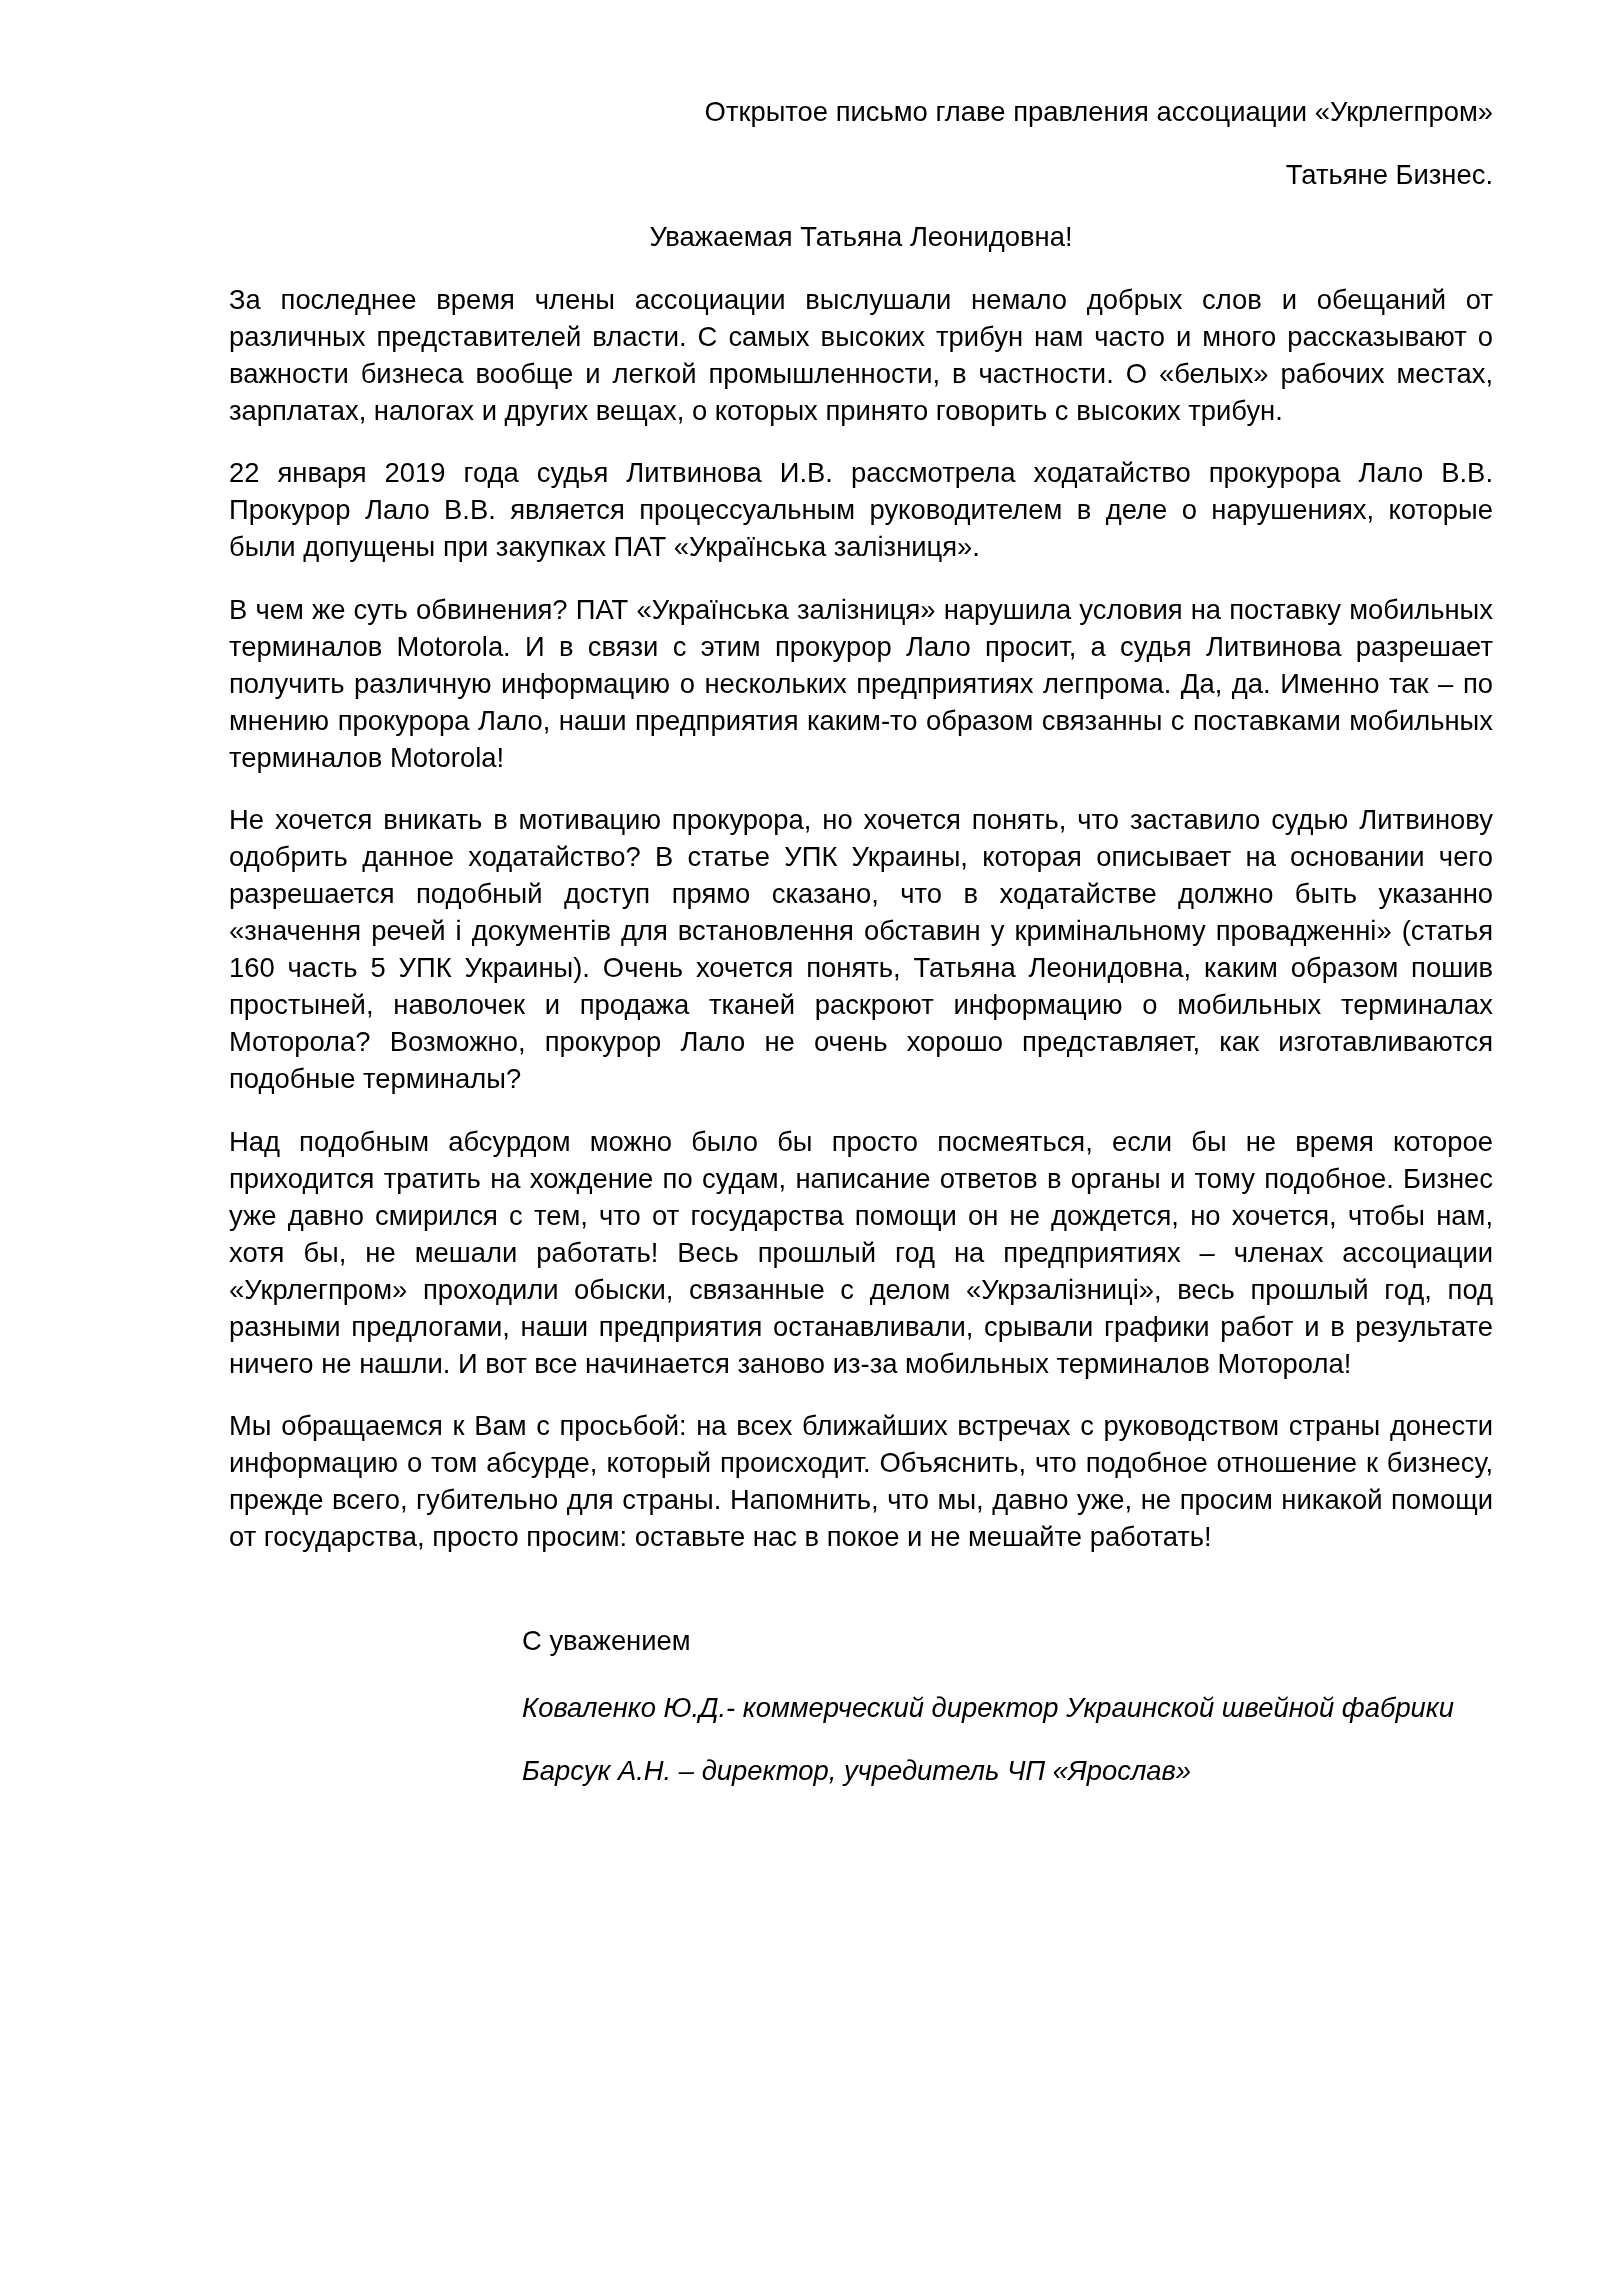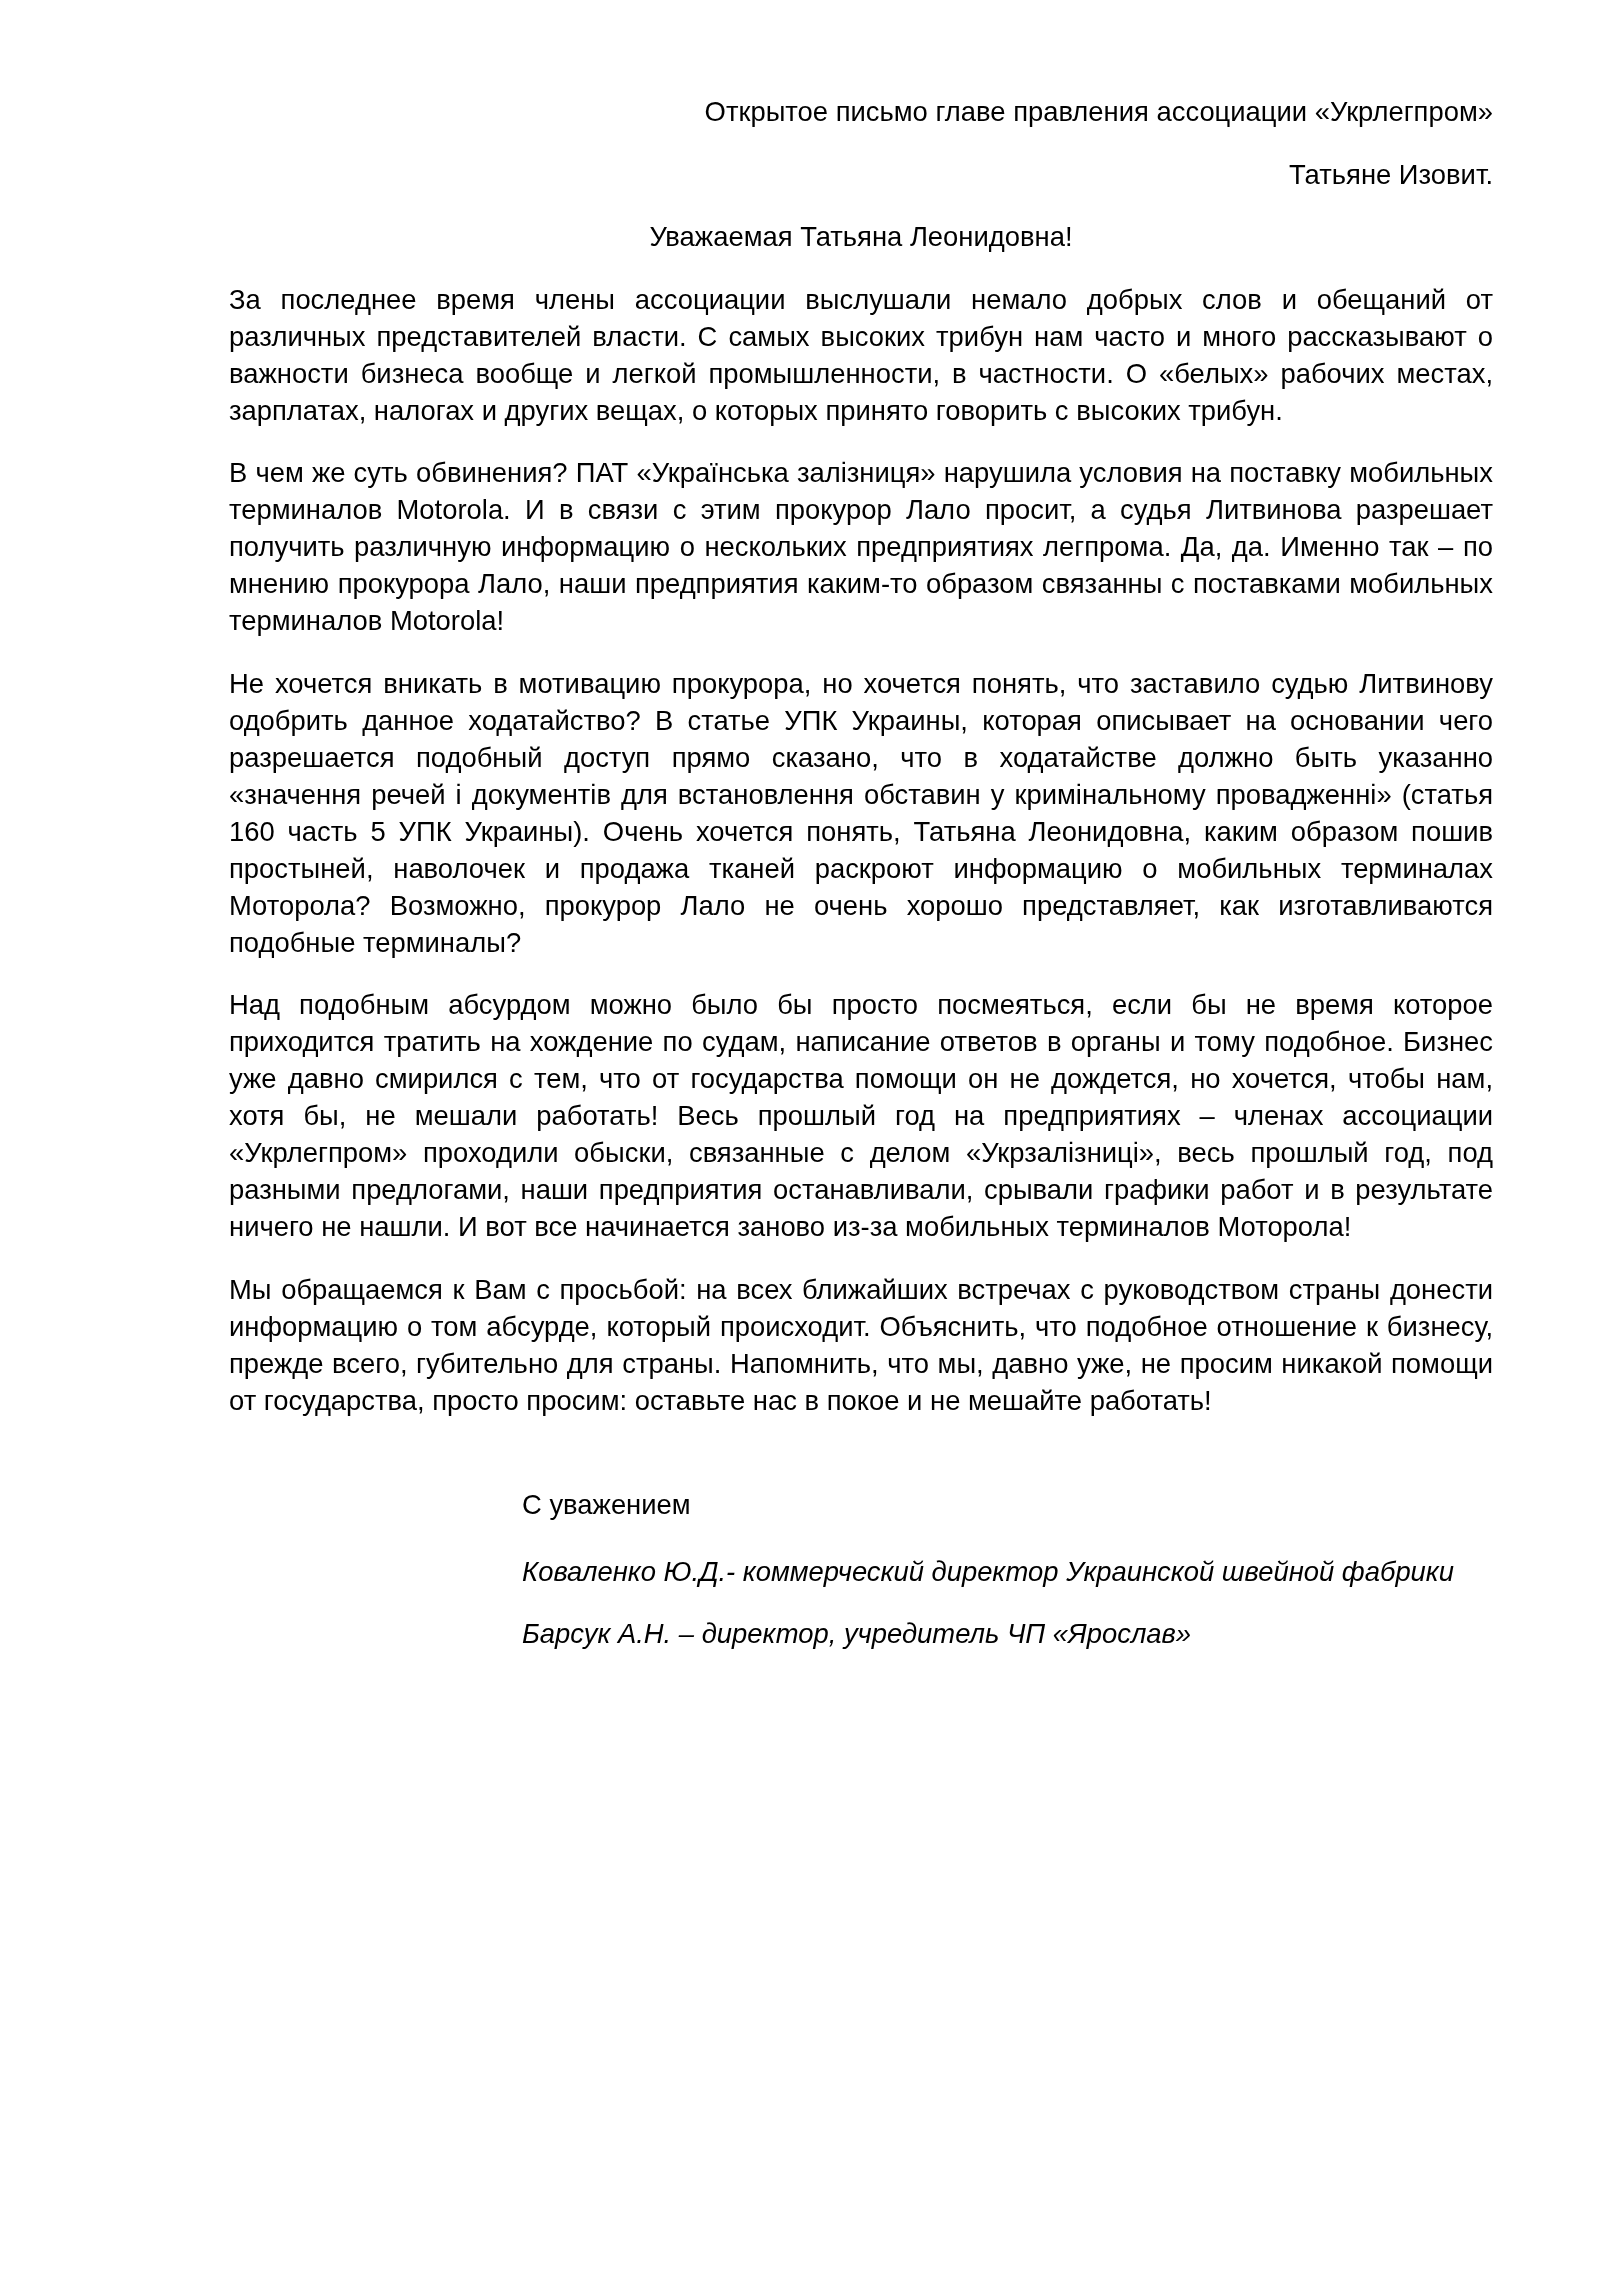--- a/index.html
+++ b/index.html
@@ -46,27 +46,28 @@
     white-space: nowrap;
   }
 </style>
 </head>
 <body>
 
 <div class="page">
 
   <div>
     <div class="hdr-line">Открытое письмо главе правления ассоциации «Укрлегпром»</div>
-    <div class="hdr-line">Татьяне Изовит.</div>
+    <div class="hdr-line">Татьяне Бизнес.</div>
   </div>
 
   <div class="salutation">Уважаемая Татьяна Леонидовна!</div>
 
   <div>
     <p class="body-par">За последнее время члены ассоциации выслушали немало добрых слов и обещаний от различных представителей власти. С самых высоких трибун нам часто и много рассказывают о важности бизнеса вообще и легкой промышленности, в частности. О «белых» рабочих местах, зарплатах, налогах и других вещах, о которых принято говорить с высоких трибун.</p>
+    <p class="body-par">22 января 2019 года судья Литвинова И.В. рассмотрела ходатайство прокурора Лало В.В. Прокурор Лало В.В. является процессуальным руководителем в деле о нарушениях, которые были допущены при закупках ПАТ «Українська залізниця».</p>
     <p class="body-par">В чем же суть обвинения? ПАТ «Українська залізниця» нарушила условия на поставку мобильных терминалов Motorola. И в связи с этим прокурор Лало просит, а судья Литвинова разрешает получить различную информацию о нескольких предприятиях легпрома. Да, да. Именно так – по мнению прокурора Лало, наши предприятия каким-то образом связанны с поставками мобильных терминалов Motorola!</p>
     <p class="body-par">Не хочется вникать в мотивацию прокурора, но хочется понять, что заставило судью Литвинову одобрить данное ходатайство? В статье УПК Украины, которая описывает на основании чего разрешается подобный доступ прямо сказано, что в ходатайстве должно быть указанно «значення речей і документів для встановлення обставин у кримінальному провадженні» (статья 160 часть 5 УПК Украины). Очень хочется понять, Татьяна Леонидовна, каким образом пошив простыней, наволочек и продажа тканей раскроют информацию о мобильных терминалах Моторола? Возможно, прокурор Лало не очень хорошо представляет, как изготавливаются подобные терминалы?</p>
     <p class="body-par">Над подобным абсурдом можно было бы просто посмеяться, если бы не время которое приходится тратить на хождение по судам, написание ответов в органы и тому подобное. Бизнес уже давно смирился с тем, что от государства помощи он не дождется, но хочется, чтобы нам, хотя бы, не мешали работать! Весь прошлый год на предприятиях – членах ассоциации «Укрлегпром» проходили обыски, связанные с делом «Укрзалізниці», весь прошлый год, под разными предлогами, наши предприятия останавливали, срывали графики работ и в результате ничего не нашли. И вот все начинается заново из-за мобильных терминалов Моторола!</p>
     <p class="body-par">Мы обращаемся к Вам с просьбой: на всех ближайших встречах с руководством страны донести информацию о том абсурде, который происходит. Объяснить, что подобное отношение к бизнесу, прежде всего, губительно для страны. Напомнить, что мы, давно уже, не просим никакой помощи от государства, просто просим: оставьте нас в покое и не мешайте работать!</p>
   </div>
 
   <div class="sig-block">
     <div class="closing-line">С уважением</div>
     <div class="sig-line">Коваленко Ю.Д.- коммерческий директор Украинской швейной фабрики</div>
     <div class="sig-line">Барсук А.Н. – директор, учредитель ЧП «Ярослав»</div>

